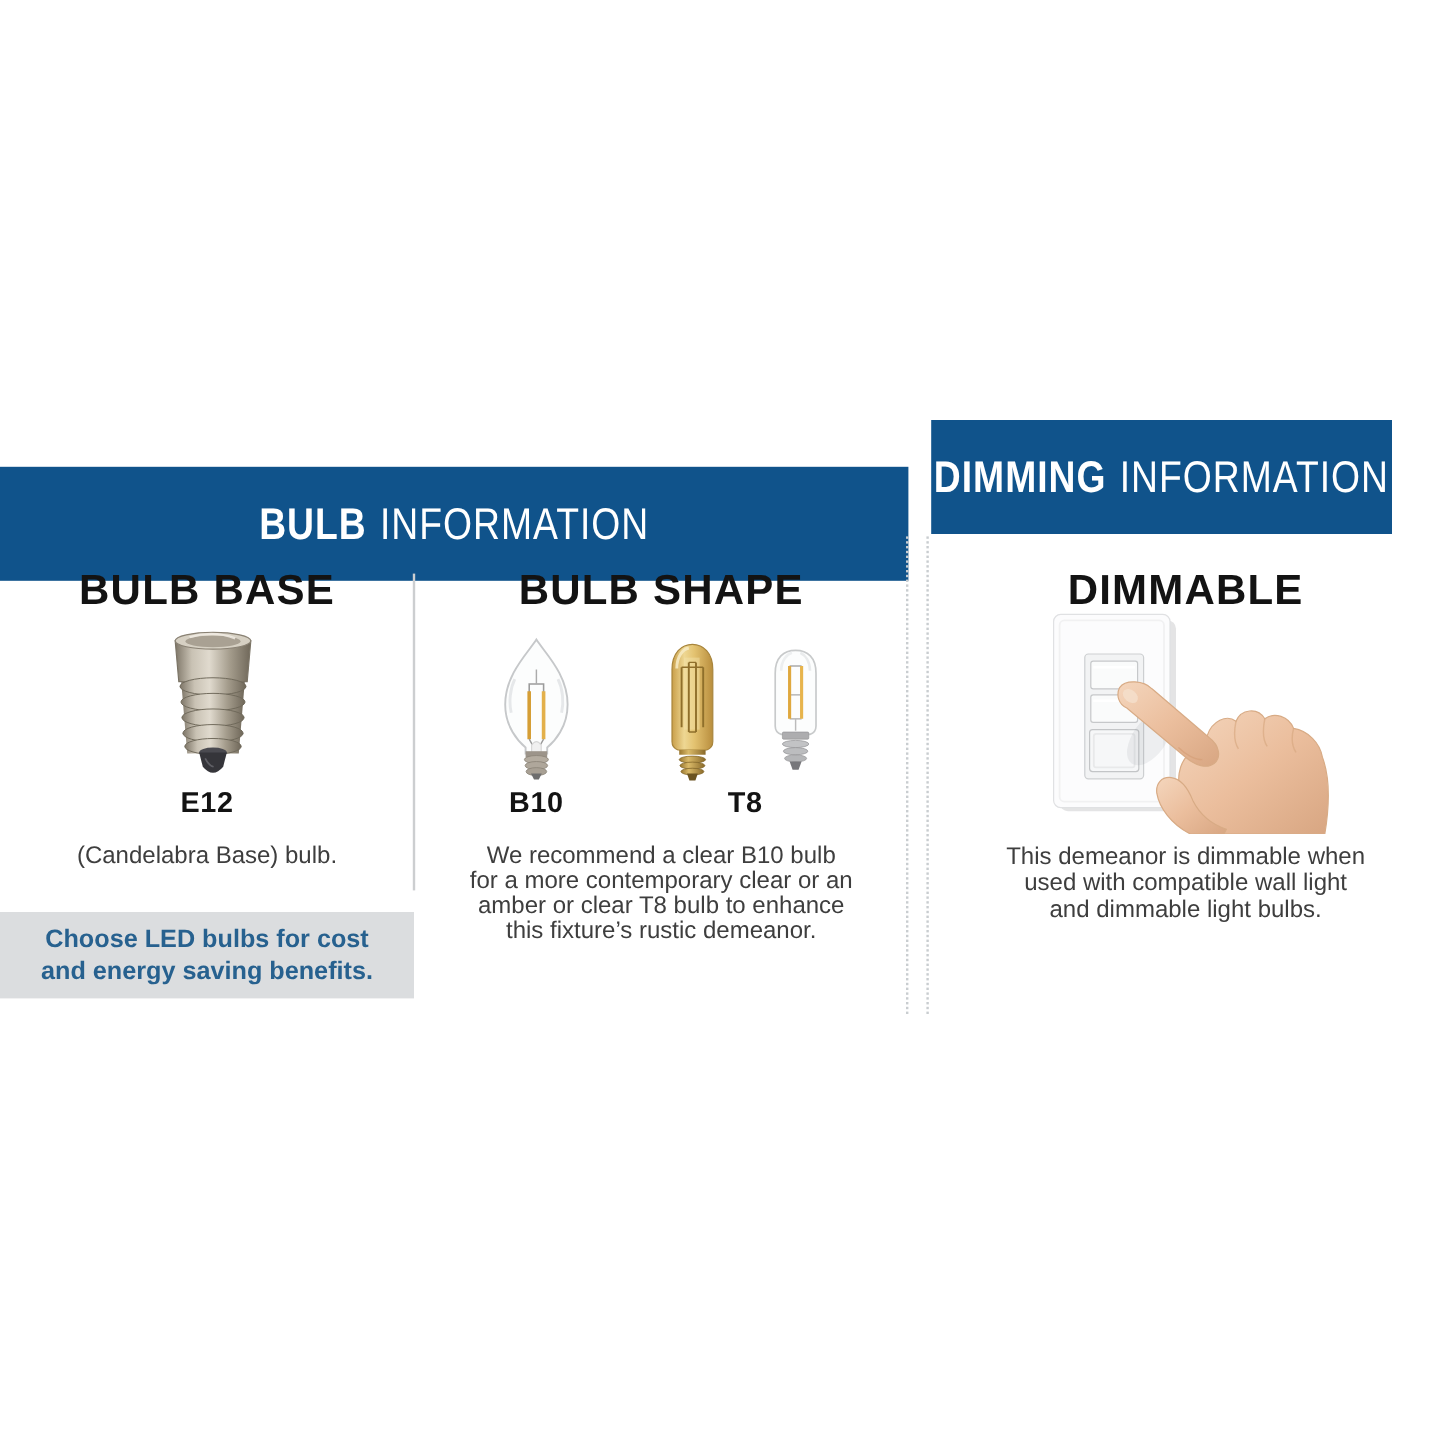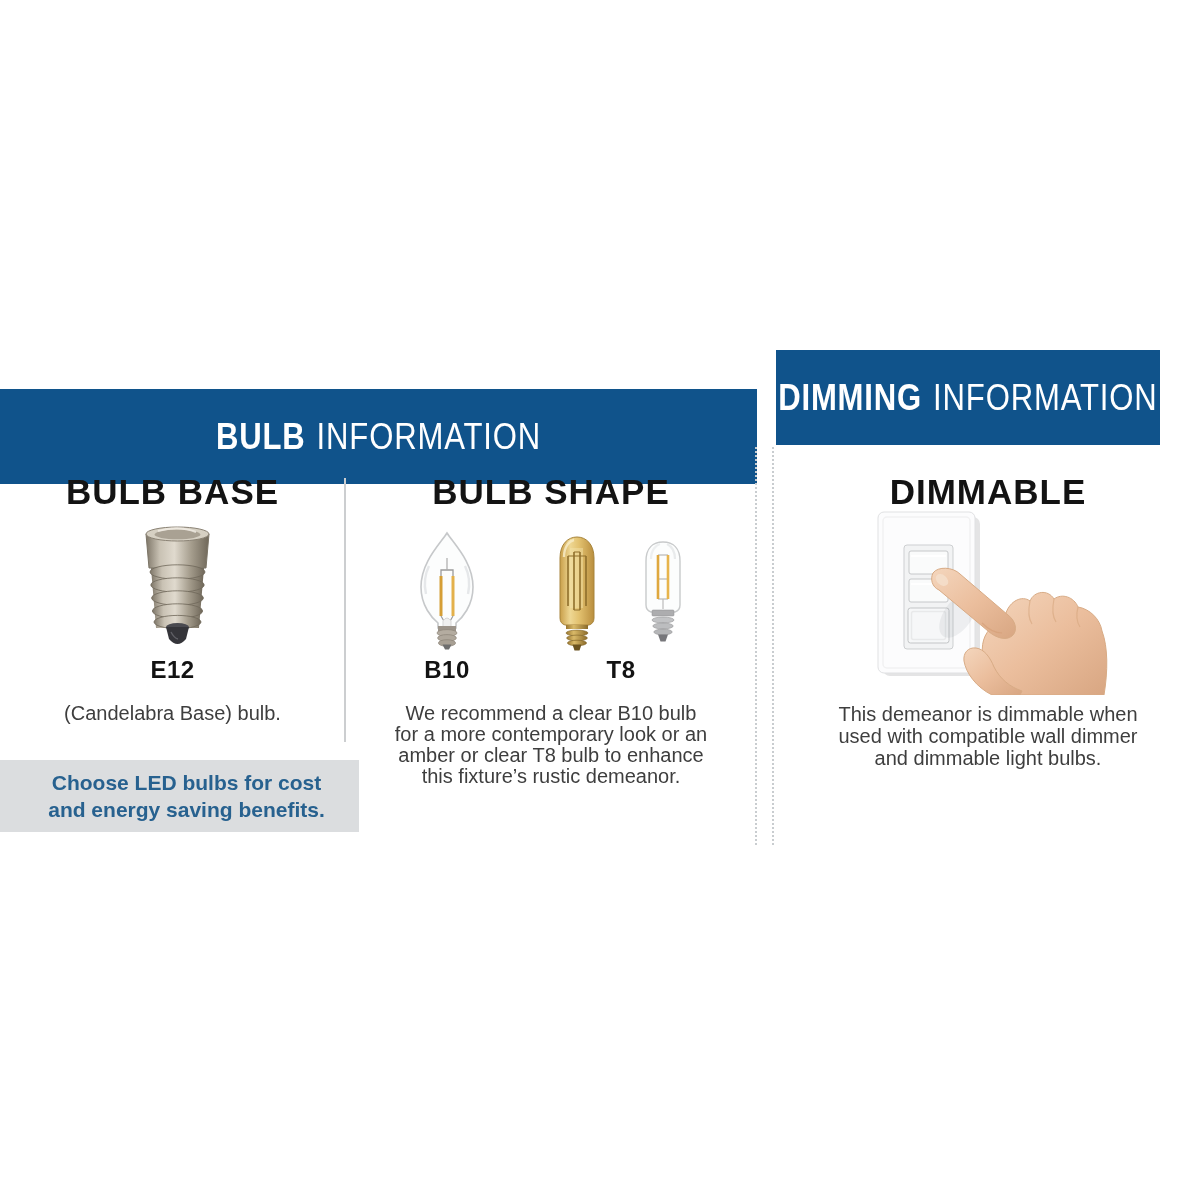--- a/index.html
+++ b/index.html
@@ -47,21 +47,21 @@
   .d-left{left:7px;top:701px;width:331px;line-height:24px;}
   .d-mid{left:351px;top:703px;width:400px;line-height:21px;}
   .d-right{left:800px;top:703px;width:376px;line-height:22px;}
 
   
   .tip-box{
     position:absolute;left:0;top:760px;width:345px;height:72px;
     background:var(--tip-bg,#DBDDDF);
     display:flex;flex-direction:column;align-items:center;justify-content:center;
     text-align:center;color:var(--tip-text,#27618F);
-    font-size:21px;font-weight:700;line-height:27px;padding-left:14px;
+    font-size:21px;font-weight:700;line-height:27px;
   }
 
   
   .div-solid{
     position:absolute;left:344px;top:478px;height:264px;width:0;
     border-left:2px solid #CCCED0;
   }
   .div-dot{
     position:absolute;top:447px;height:398px;width:0;
     border-left:2px dotted var(--divider,#C9CDD0);
@@ -225,28 +225,28 @@
   <div class="bulb-label l-e12">E12</div>
   <div class="bulb-label l-b10">B10</div>
   <div class="bulb-label l-t8">T8</div>
 
   <div class="desc d-left">
     <div>(Candelabra Base) bulb.</div>
   </div>
 
   <div class="desc d-mid">
     <div>We recommend a clear B10 bulb</div>
-    <div>for a more contemporary look or an</div>
+    <div>for a more contemporary clear or an</div>
     <div>amber or clear T8 bulb to enhance</div>
     <div>this fixture’s rustic demeanor.</div>
   </div>
 
   <div class="desc d-right">
     <div>This demeanor is dimmable when</div>
-    <div>used with compatible wall dimmer</div>
+    <div>used with compatible wall light</div>
     <div>and dimmable light bulbs.</div>
   </div>
 
   <div class="tip-box">
     <div>Choose LED bulbs for cost</div>
     <div>and energy saving benefits.</div>
   </div>
 
 </div>
 

